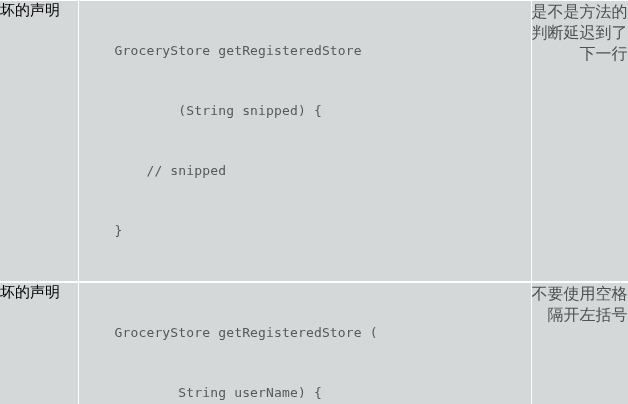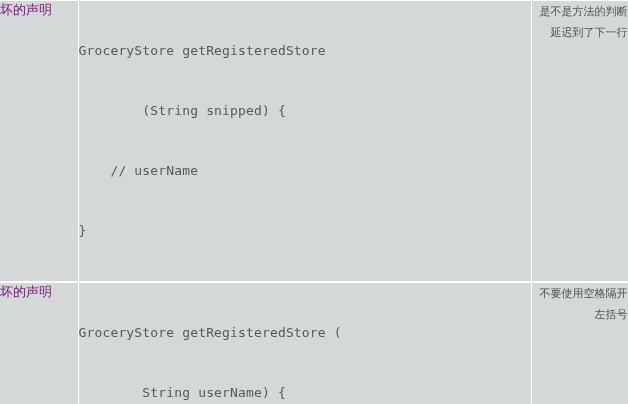--- a/index.html
+++ b/index.html
@@ -27,70 +27,70 @@
     border-right: 1px solid #ffffff;
     border-bottom: 2px solid #ffffff;
   }
 
   .col-label   { width: 78px; }
   .col-code    { width: 453px; }
   .col-comment { width: 97px; }
 
   .cell-label {
     font-family: "Liberation Sans", sans-serif;
-    font-size: 13px;
-    color: #701a75;
+    font-size: 15px;
+    color: #000000;
     padding: 8px 10px 8px 12px;
     line-height: 17px;
     white-space: nowrap;
   }
 
   .cell-code {
     font-family: "DejaVu Sans Mono", "Liberation Mono", monospace;
     font-size: 13px;
     line-height: 20px;
     color: #56595b;
     padding: 7px 0 9px 8px;
     white-space: pre;
     letter-spacing: 0.15px;
   }
 
   .cell-comment {
     font-family: "Liberation Sans", sans-serif;
-    font-size: 11px;
+    font-size: 16px;
     line-height: 21px;
     color: #4c5154;
     padding: 7px 6px 8px 8px;
     text-align: right;
   }
 
   
   .bg-gray   > td { background: #d4d8d8; }
 
-  .code-line { display: block; min-height: 20px; }
+  .code-line { display: block; min-height: 20px; padding-left: 36px; }
 </style>
 </head>
 <body>
 
 <table class="code-table">
   <colgroup>
     <col class="col-label">
     <col class="col-code">
     <col class="col-comment">
   </colgroup>
   <tbody>
 
     <tr class="bg-gray">
       <td class="cell-label">
         <span>坏的声明</span>
       </td>
       <td class="cell-code">
         <span class="code-line">GroceryStore getRegisteredStore</span>
         <span class="code-line">        (String snipped) {</span>
-        <span class="code-line">    // userName</span>
+        <span class="code-line">    // snipped</span>
         <span class="code-line">}</span>
       </td>
       <td class="cell-comment">
         <span>是不是方法的判断延迟到了下一行</span>
       </td>
     </tr>
 
     <tr class="bg-gray">
       <td class="cell-label">
         <span>坏的声明</span>

